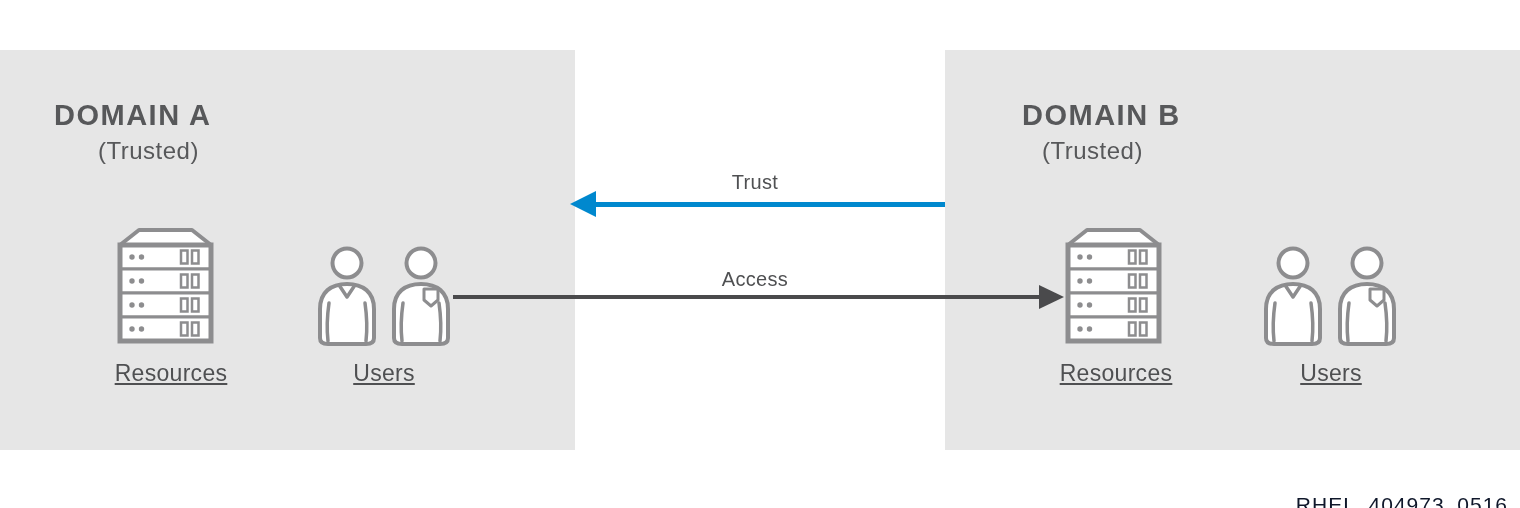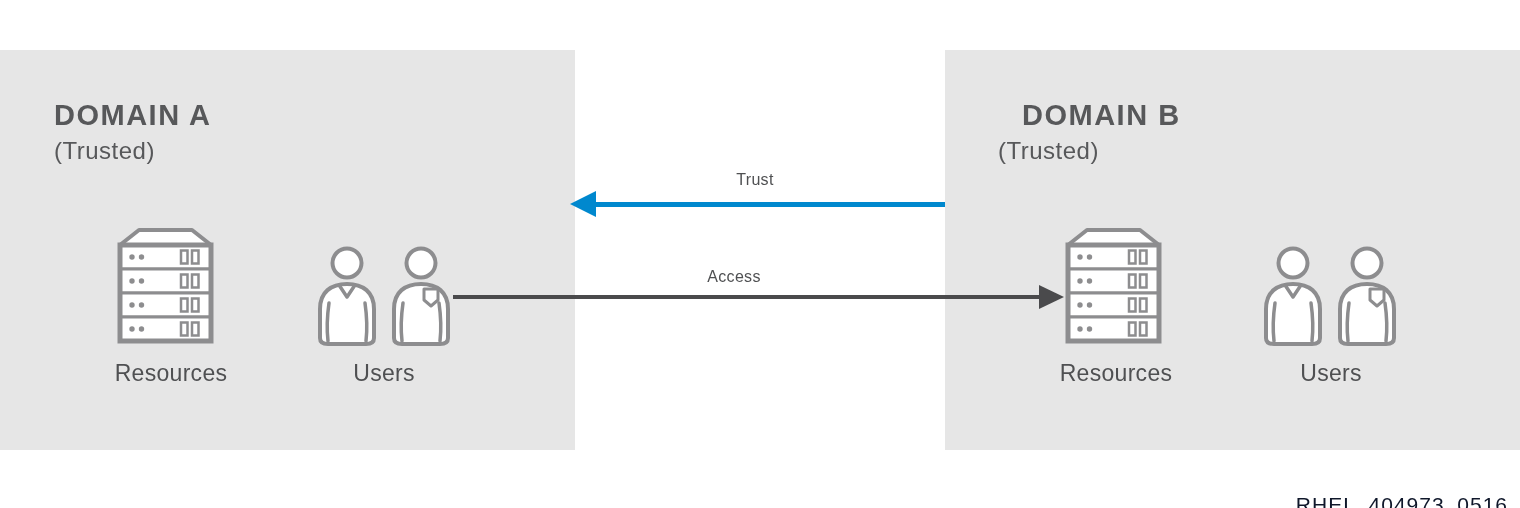--- a/index.html
+++ b/index.html
@@ -9,33 +9,33 @@
   }
   .panel{position:absolute;top:50px;width:575px;height:400px;background:#e6e6e6;}
   .panel-a{left:0;}
   .panel-b{left:945px;}
   .title{
     position:absolute;top:99px;font-size:29px;font-weight:bold;
     letter-spacing:1.5px;color:#57585a;white-space:nowrap;
   }
   .subtitle{
     position:absolute;top:137px;font-size:24px;color:#57585a;
-    letter-spacing:.5px;white-space:nowrap;
+    letter-spacing:.5px;white-space:nowrap;margin-left:44px;
   }
   .icon{position:absolute;}
   .icon-label{
     position:absolute;top:360px;font-size:23px;color:#4f5052;
-    text-align:center;letter-spacing:.3px;
+    text-align:center;letter-spacing:.3px;text-decoration:underline;
   }
   .flow-label{
-    position:absolute;width:200px;text-align:center;font-size:16px;
+    position:absolute;width:200px;text-align:center;font-size:20px;
     color:#4f5052;letter-spacing:.3px;
   }
   .trust-label{left:655px;top:171px;}
-  .access-label{left:634px;top:268px;}
+  .access-label{left:655px;top:268px;}
   .arrow-line{position:absolute;}
   .trust-line{left:584px;top:202px;width:361px;height:5px;background:#0088ce;}
   .trust-head{
     position:absolute;left:570px;top:191px;width:0;height:0;
     border-top:13px solid transparent;border-bottom:13px solid transparent;
     border-right:26px solid #0088ce;
   }
   .access-line{left:453px;top:295px;width:588px;height:4px;background:#4a4a4c;}
   .access-head{
     position:absolute;left:1039px;top:285px;width:0;height:0;

